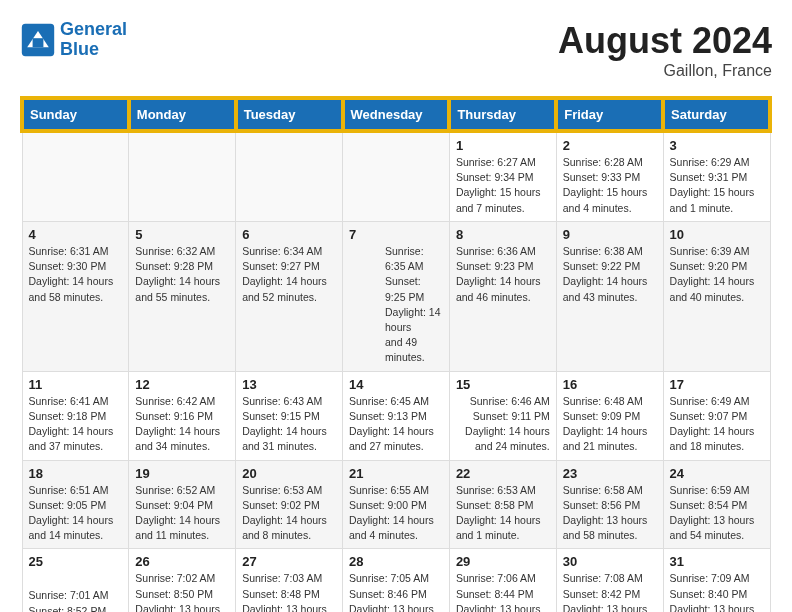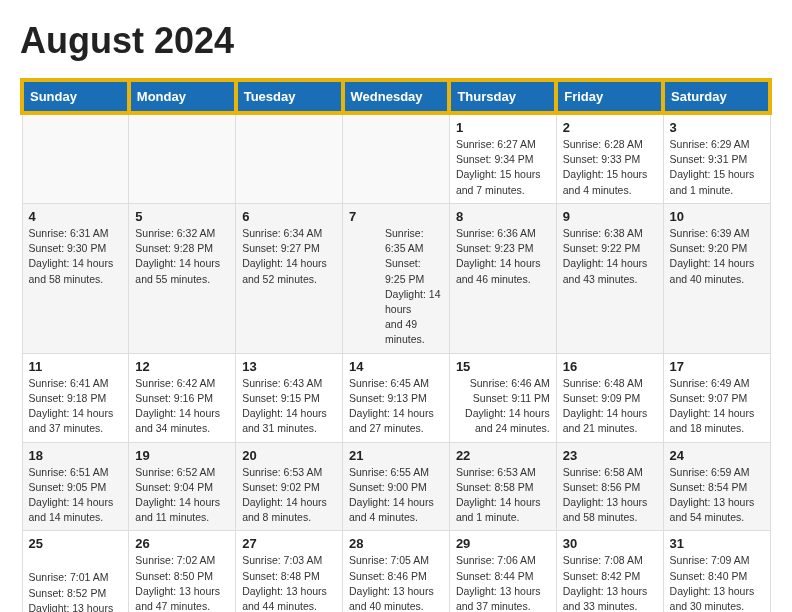--- a/index.html
+++ b/index.html
@@ -88,22 +88,34 @@
       background: #f5f5f5;
     }
     .calendar tbody tr:nth-child(even) td.empty {
       background: #f5f5f5;
     }
   </style>
 </head>
 <body>
 
 <div class="header">
+  <div class="logo">
+    <svg class="logo-icon" viewBox="0 0 40 40">
+      <rect x="2" y="2" width="36" height="36" rx="4" fill="#1a6eb5"></rect>
+      <polygon points="8,28 20,10 32,28" fill="white"></polygon>
+      <rect x="14" y="18" width="12" height="10" fill="#1a6eb5"></rect>
+    </svg>
+    <div class="logo-text">
+      <div><span>General</span></div>
+      <div><span>Blue</span></div>
+    </div>
+  </div>
   <div class="title-block">
     <h1>August 2024</h1>
+    <h2>Gaillon, France</h2>
   </div>
 </div>
 
 <table class="calendar">
   <thead>
     <tr>
     <th>Sunday</th>
         <th>Monday</th>
         <th>Tuesday</th>
         <th>Wednesday</th>

